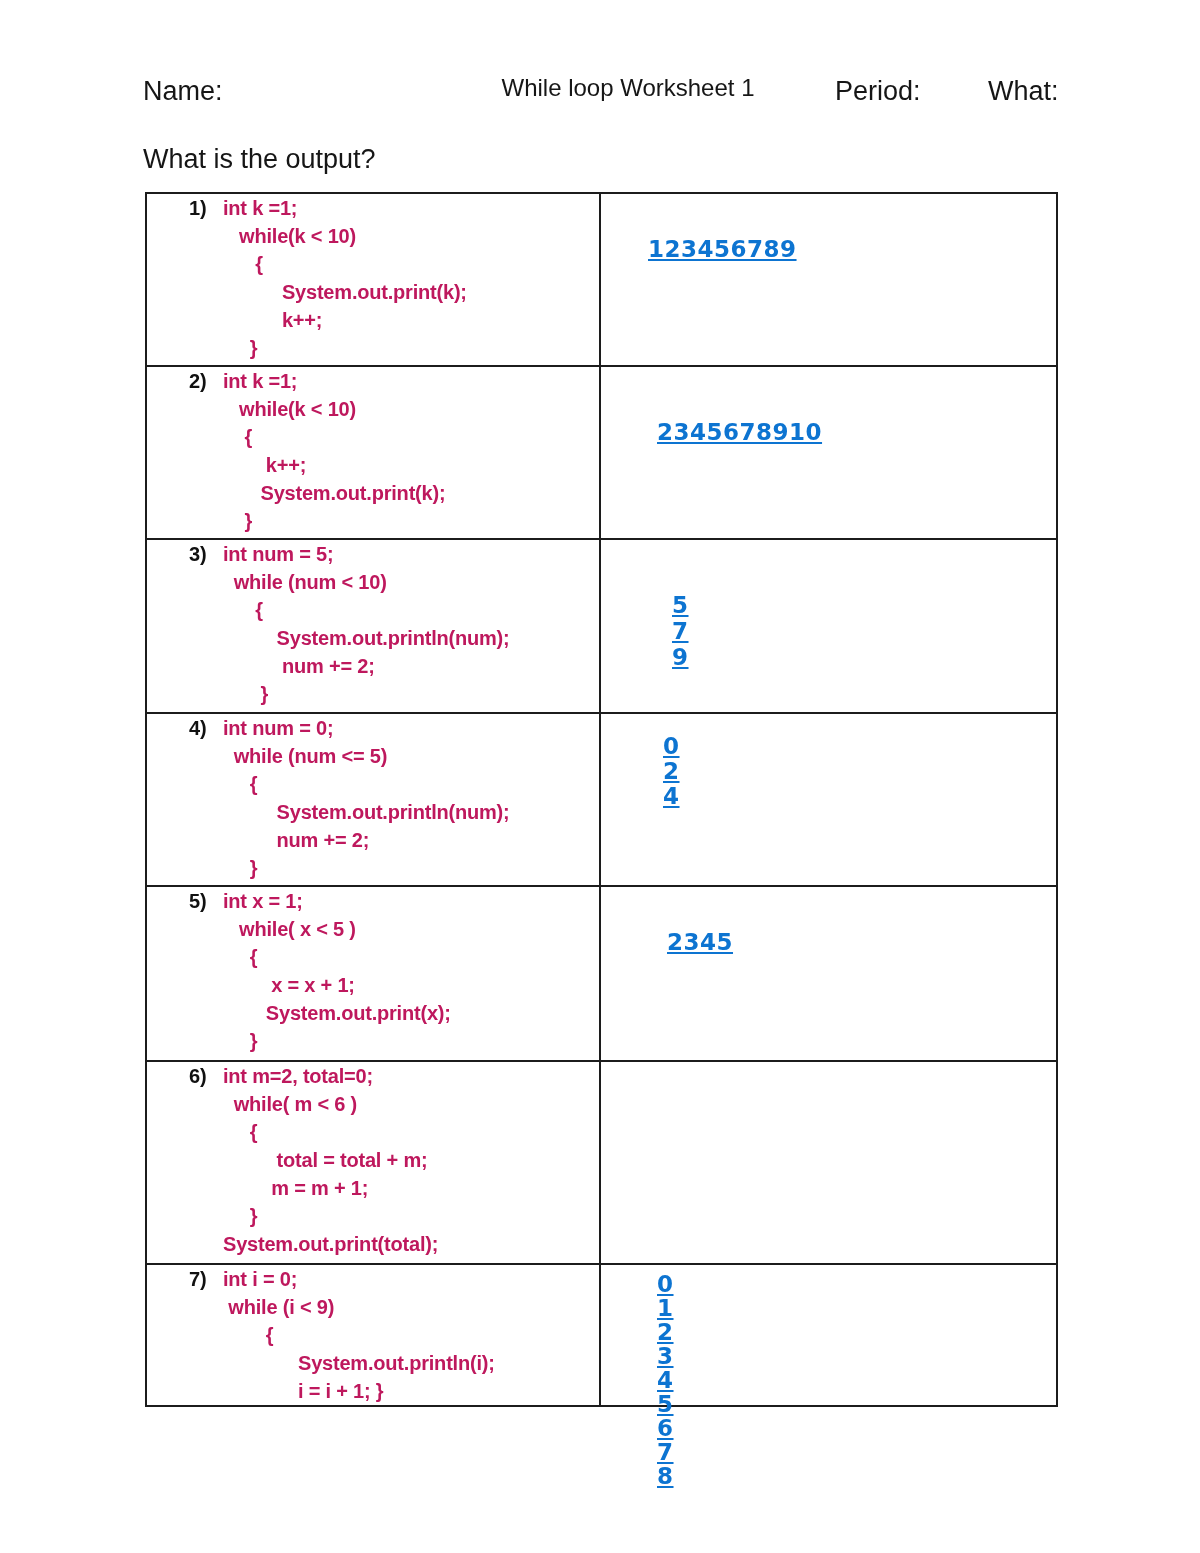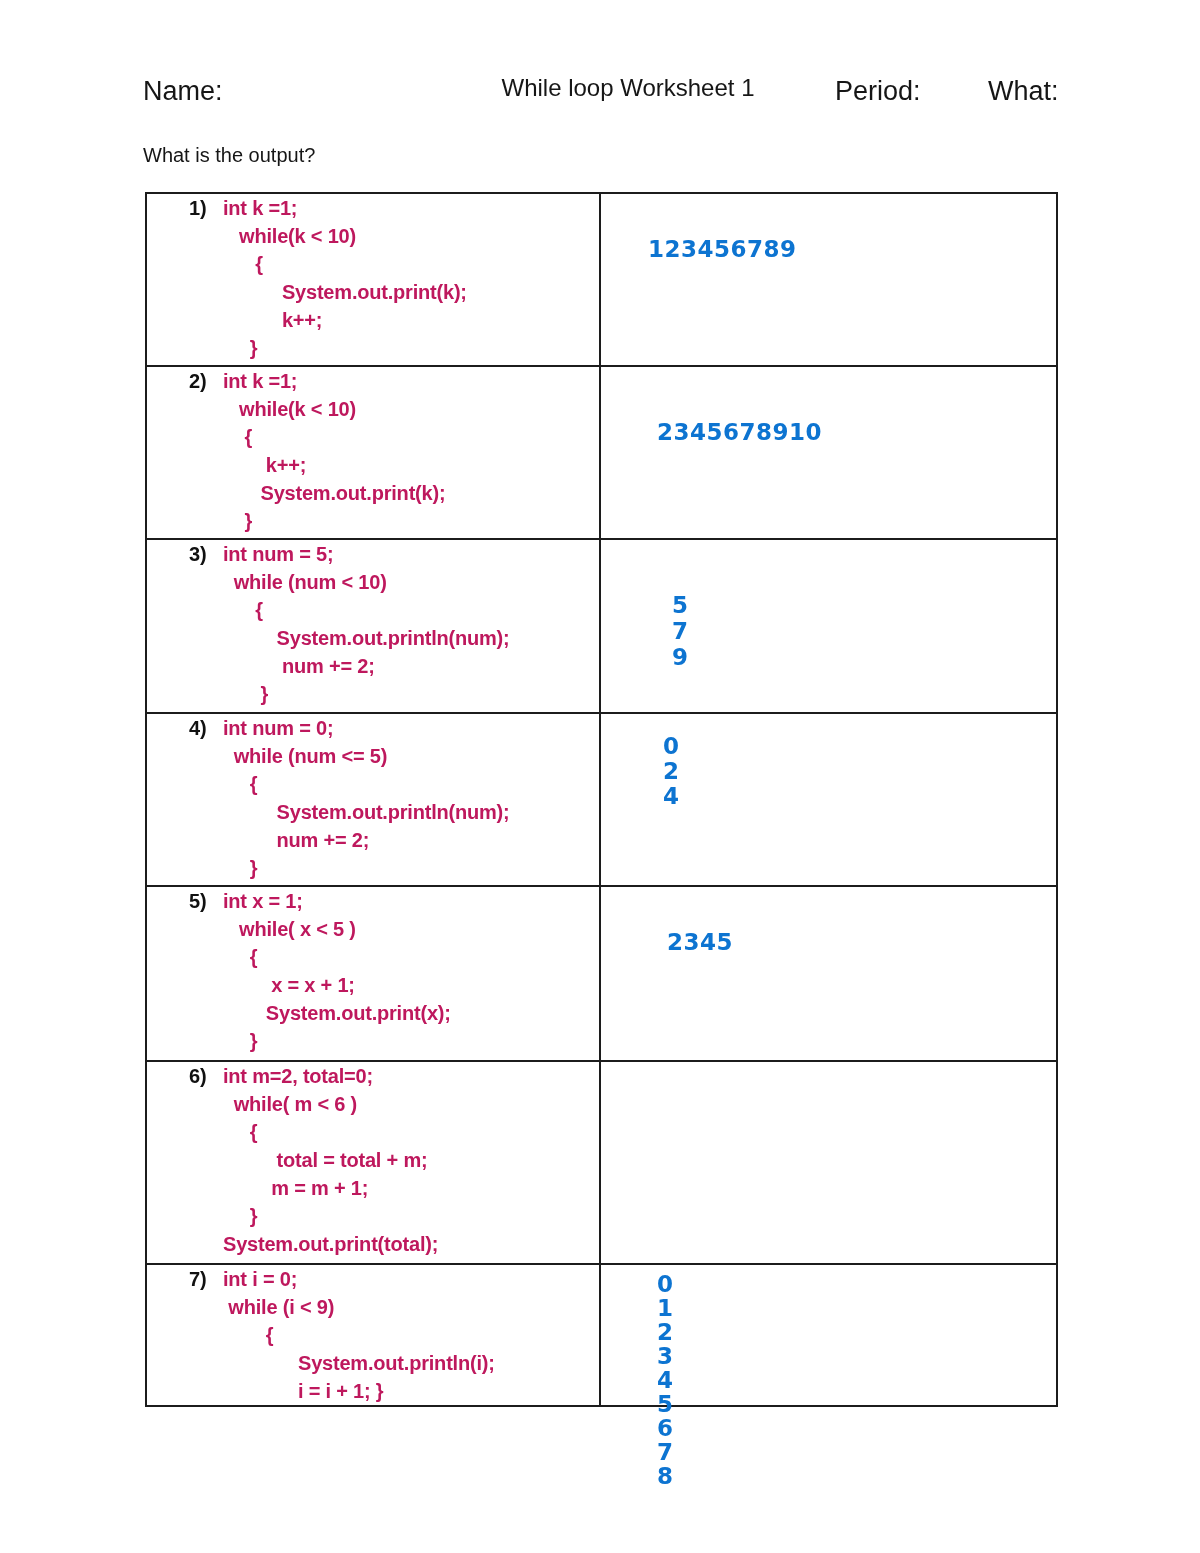--- a/index.html
+++ b/index.html
@@ -13,21 +13,21 @@
     color: #1a1a1a;
     overflow: hidden;
   }
 
   
   .hdr-item { position: absolute; font-size: 27px; color: #161616; white-space: nowrap; }
   .name-label   { left: 143px;  top: 76px; }
   .title        { left: 50%;    top: 74px; transform: translateX(-50%); font-size: 24px; margin-left: 28px; }
   .period-label { left: 835px;  top: 76px; }
   .date-label   { left: 988px;  top: 76px; }
-  .question     { position: absolute; left: 143px; top: 144px; font-size: 20px; color: #161616; }
+  .question     { position: absolute; left: 143px; top: 144px; font-size: 27px; color: #161616; }
 
   
   .wtable {
     position: absolute;
     left: 145px; top: 192px;
     width: 913px; height: 1215px;
     border: 2px solid #1c1c1c;
   }
   .trow { display: flex; width: 100%; }
   .trow:nth-child(1) { height: 173px; }
@@ -55,20 +55,21 @@
   }
 
   
   .answer {
     position: absolute;
     font-family: "DejaVu Sans", sans-serif;
     font-size: 23px; font-weight: 700;
     color: #0d74d1;
     white-space: pre; line-height: 24px;
     letter-spacing: 0.5px;
+    text-decoration: underline;
   }
   .ans-0 { left: 47px; top: 43px; }
   .ans-1 { left: 56px; top: 53px; }
   .ans-2 { left: 71px; top: 52px; line-height: 26px; }
   .ans-3 { left: 62px; top: 20px; line-height: 25px; }
   .ans-4 { left: 66px; top: 43px; }
   .ans-5 { left: 44px; top: 45px; }
   .ans-6 { left: 56px; top: 7px;  line-height: 24px; }
 </style>
 </head>

